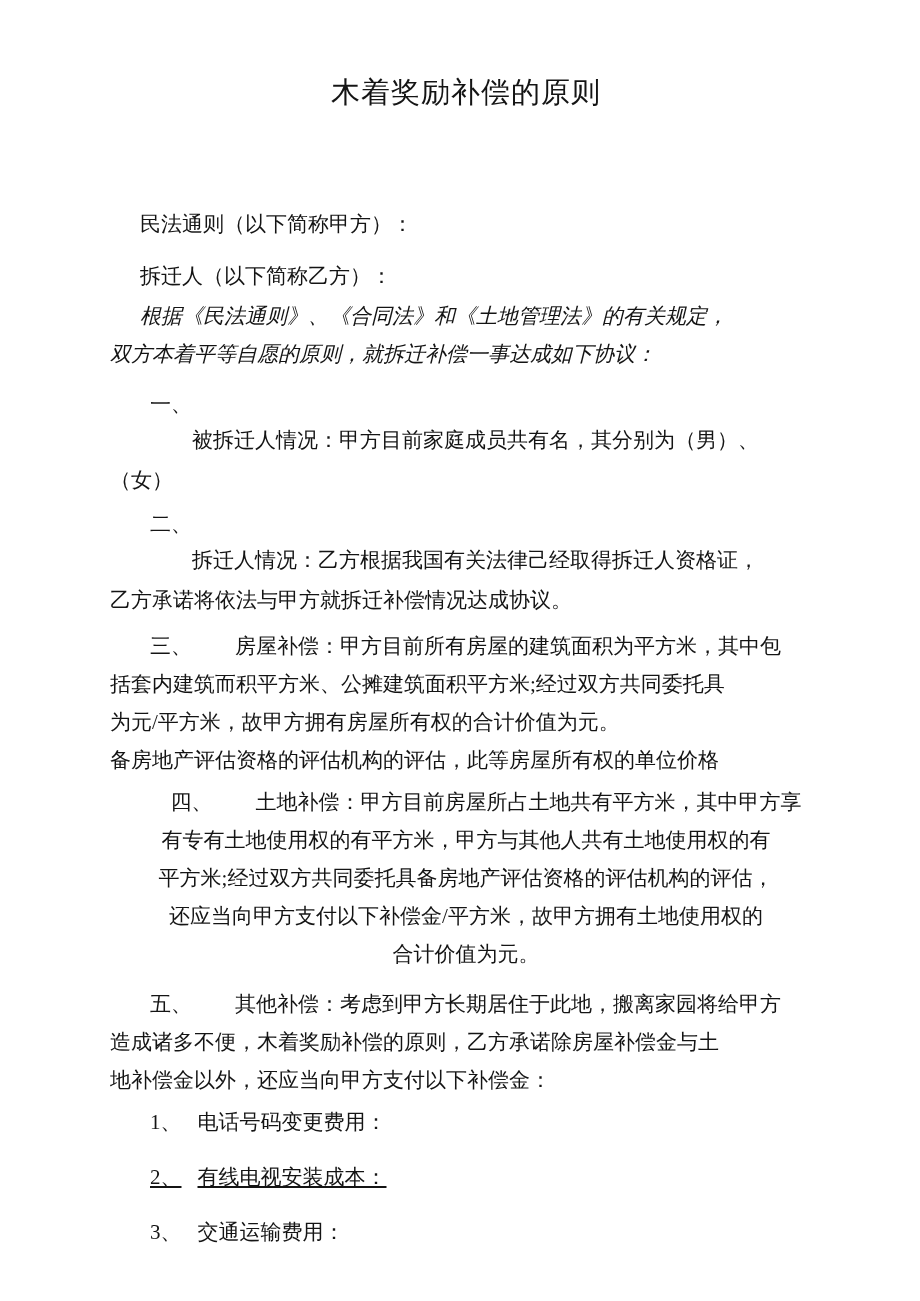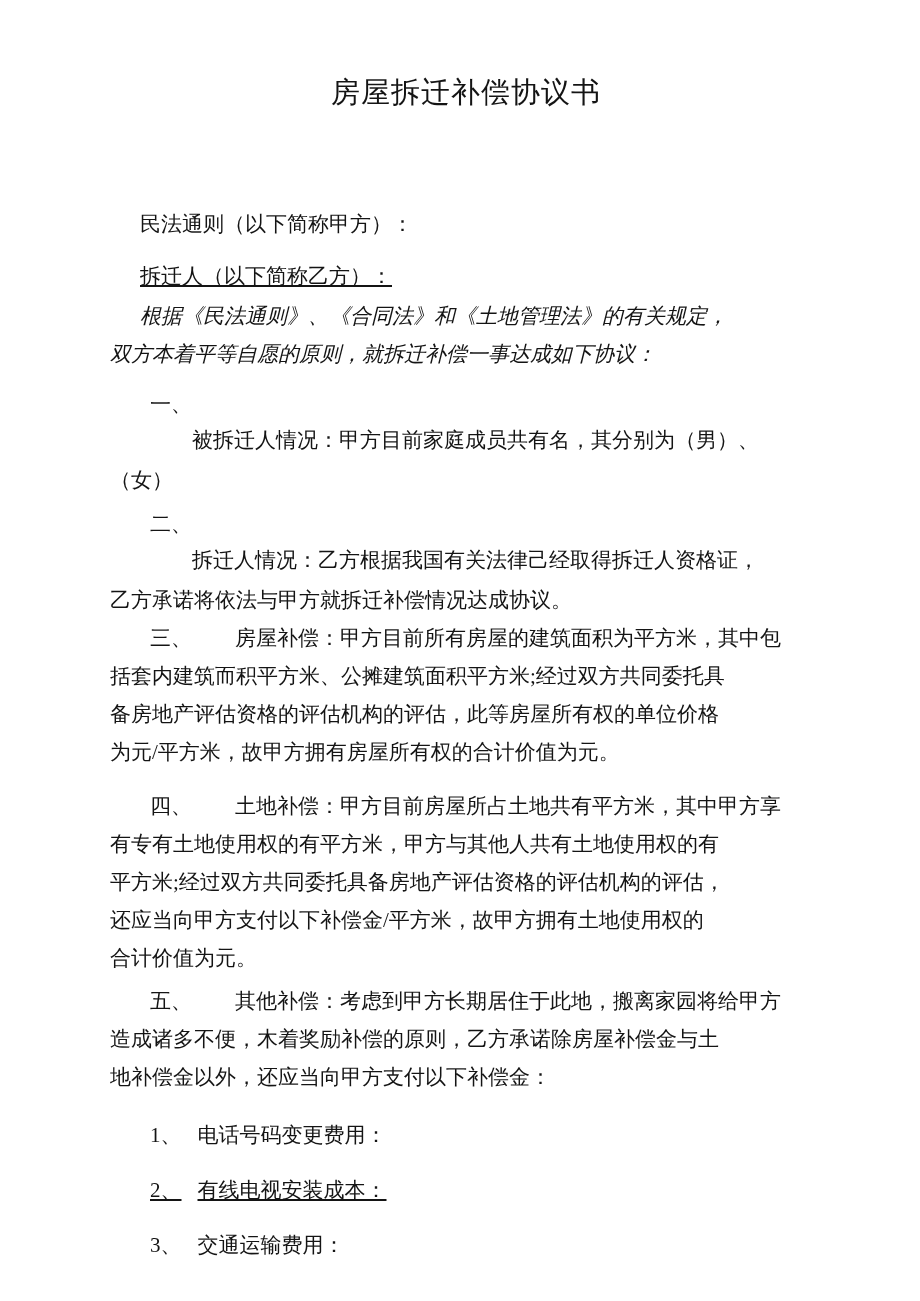--- a/index.html
+++ b/index.html
@@ -32,37 +32,37 @@
   p { margin: 0; }
   .ln { display: block; white-space: nowrap; }
   .ind30 { padding-left: 30px; }
   .ind40 { padding-left: 40px; }
   .ind82 { padding-left: 82px; font-family: Liberation Mono, monospace; }
   .sec-num { margin-right: 43px; }
   .item { padding-left: 40px; white-space: nowrap; }
   .item-num { margin-right: 16px; }
 
   .p-intro1 { margin-top: 93px; }
-  .p-intro2 { margin-top: 14px; text-decoration: underline; }
+  .p-intro2 { margin-top: 14px; }
   .p-preamble { margin-top: 2px; font-style: italic; }
   .p-sec1 { margin-top: 12px; }
   .p-sec2 { margin-top: 6px; }
-  .p-sec3 { }
-  .p-sec4 { margin-top: 16px; }
-  .p-sec5 { margin-top: 5px; }
-  .p-item1 { margin-top: 20px; }
+  .p-sec3 { margin-top: 8px; }
+  .p-sec4 { margin-top: 4px; text-align: center; }
+  .p-sec5 { margin-top: 12px; }
+  .p-item1 { margin-top: 4px; }
   .p-item2 { margin-top: 17px; text-decoration: underline; }
   .p-item3 { margin-top: 17px; }
 </style>
 </head>
 <body>
 
 <div class="page">
 
-  <h1 class="doc-title">房屋拆迁补偿协议书</h1>
+  <h1 class="doc-title">木着奖励补偿的原则</h1>
 
   <p class="ln ind30 p-intro1">民法通则（以下简称甲方）：</p>
 
   <p class="ln ind30 p-intro2">拆迁人（以下简称乙方）：</p>
 
   <p class="p-preamble">
     <span class="ln ind30">根据《民法通则》、《合同法》和《土地管理法》的有关规定，</span>
     <span class="ln">双方本着平等自愿的原则，就拆迁补偿一事达成如下协议：</span>
   </p>
 
@@ -74,22 +74,22 @@
 
   <p class="p-sec2">
     <span class="ln ind40">二、</span>
     <span class="ln ind82">拆迁人情况：乙方根据我国有关法律己经取得拆迁人资格证，</span>
     <span class="ln">乙方承诺将依法与甲方就拆迁补偿情况达成协议。</span>
   </p>
 
   <p class="p-sec3">
     <span class="ln ind40"><span class="sec-num">三、</span><span>房屋补偿：甲方目前所有房屋的建筑面积为平方米，其中包</span></span>
     <span class="ln">括套内建筑而积平方米、公摊建筑面积平方米;经过双方共同委托具</span>
+    <span class="ln">为元/平方米，故甲方拥有房屋所有权的合计价值为元。</span>
     <span class="ln">备房地产评估资格的评估机构的评估，此等房屋所有权的单位价格</span>
-    <span class="ln">为元/平方米，故甲方拥有房屋所有权的合计价值为元。</span>
   </p>
 
   <p class="p-sec4">
     <span class="ln ind40"><span class="sec-num">四、</span><span>土地补偿：甲方目前房屋所占土地共有平方米，其中甲方享</span></span>
     <span class="ln">有专有土地使用权的有平方米，甲方与其他人共有土地使用权的有</span>
     <span class="ln">平方米;经过双方共同委托具备房地产评估资格的评估机构的评估，</span>
     <span class="ln">还应当向甲方支付以下补偿金/平方米，故甲方拥有土地使用权的</span>
     <span class="ln">合计价值为元。</span>
   </p>
 

